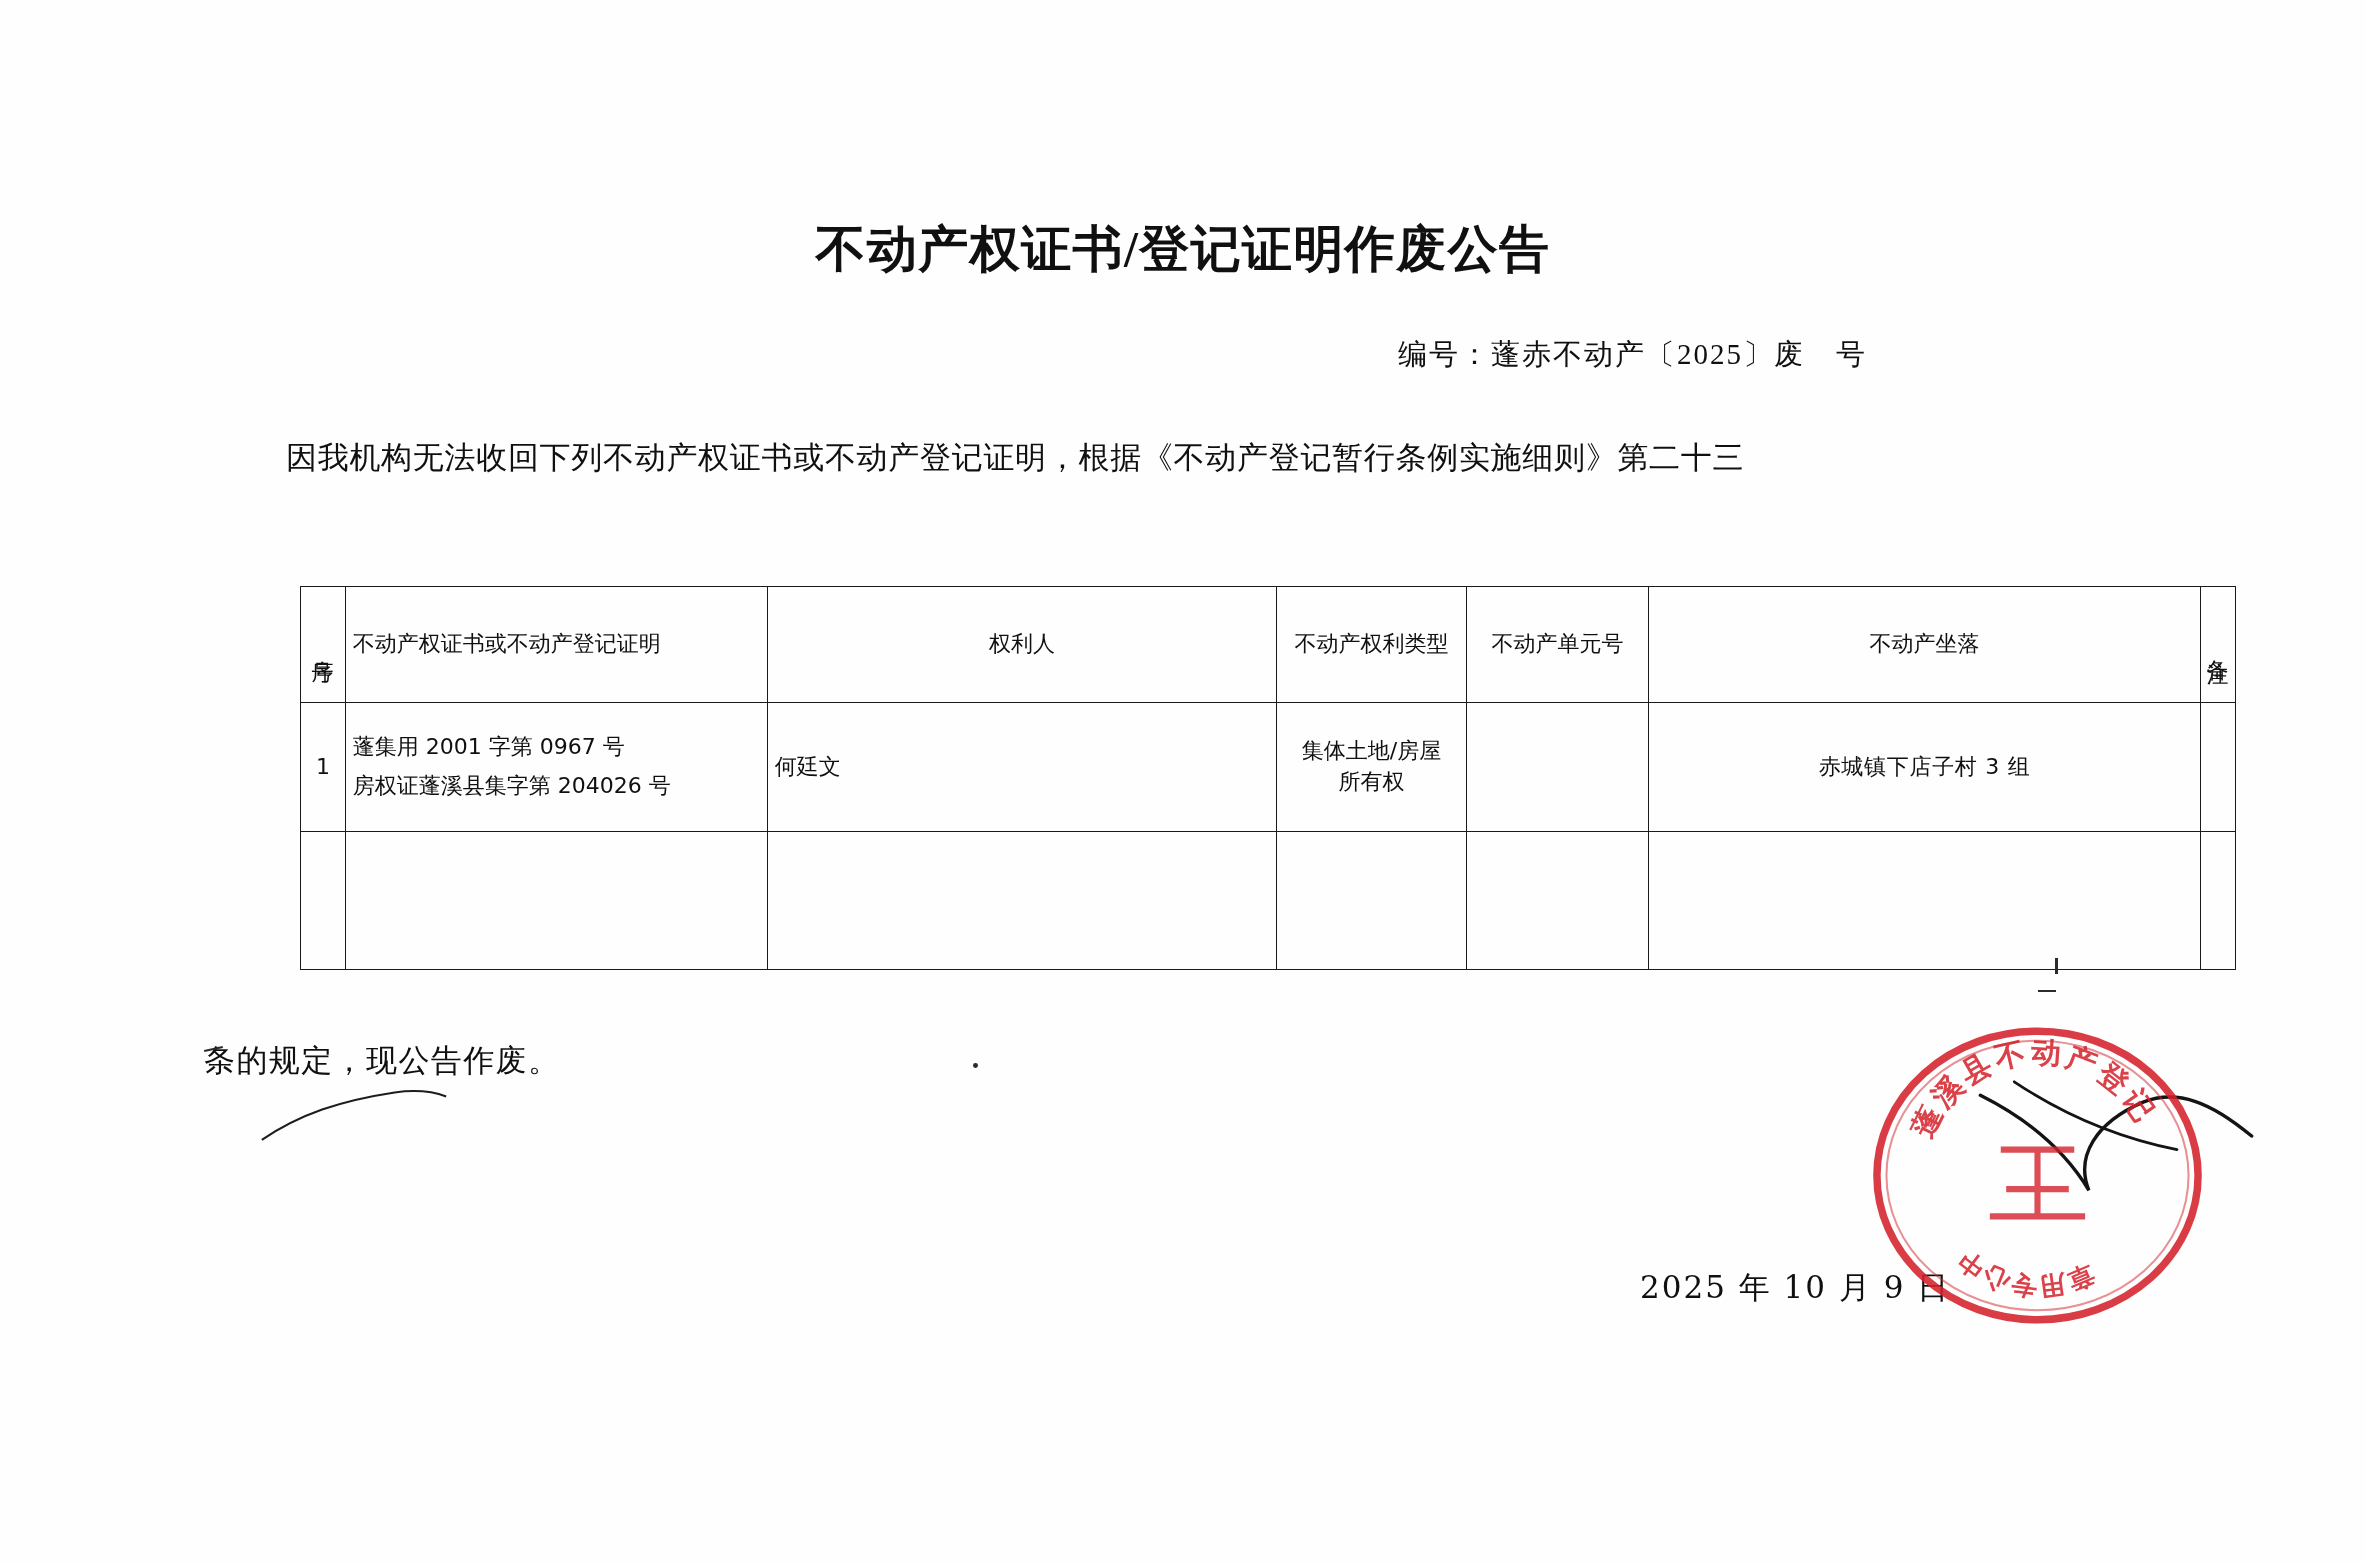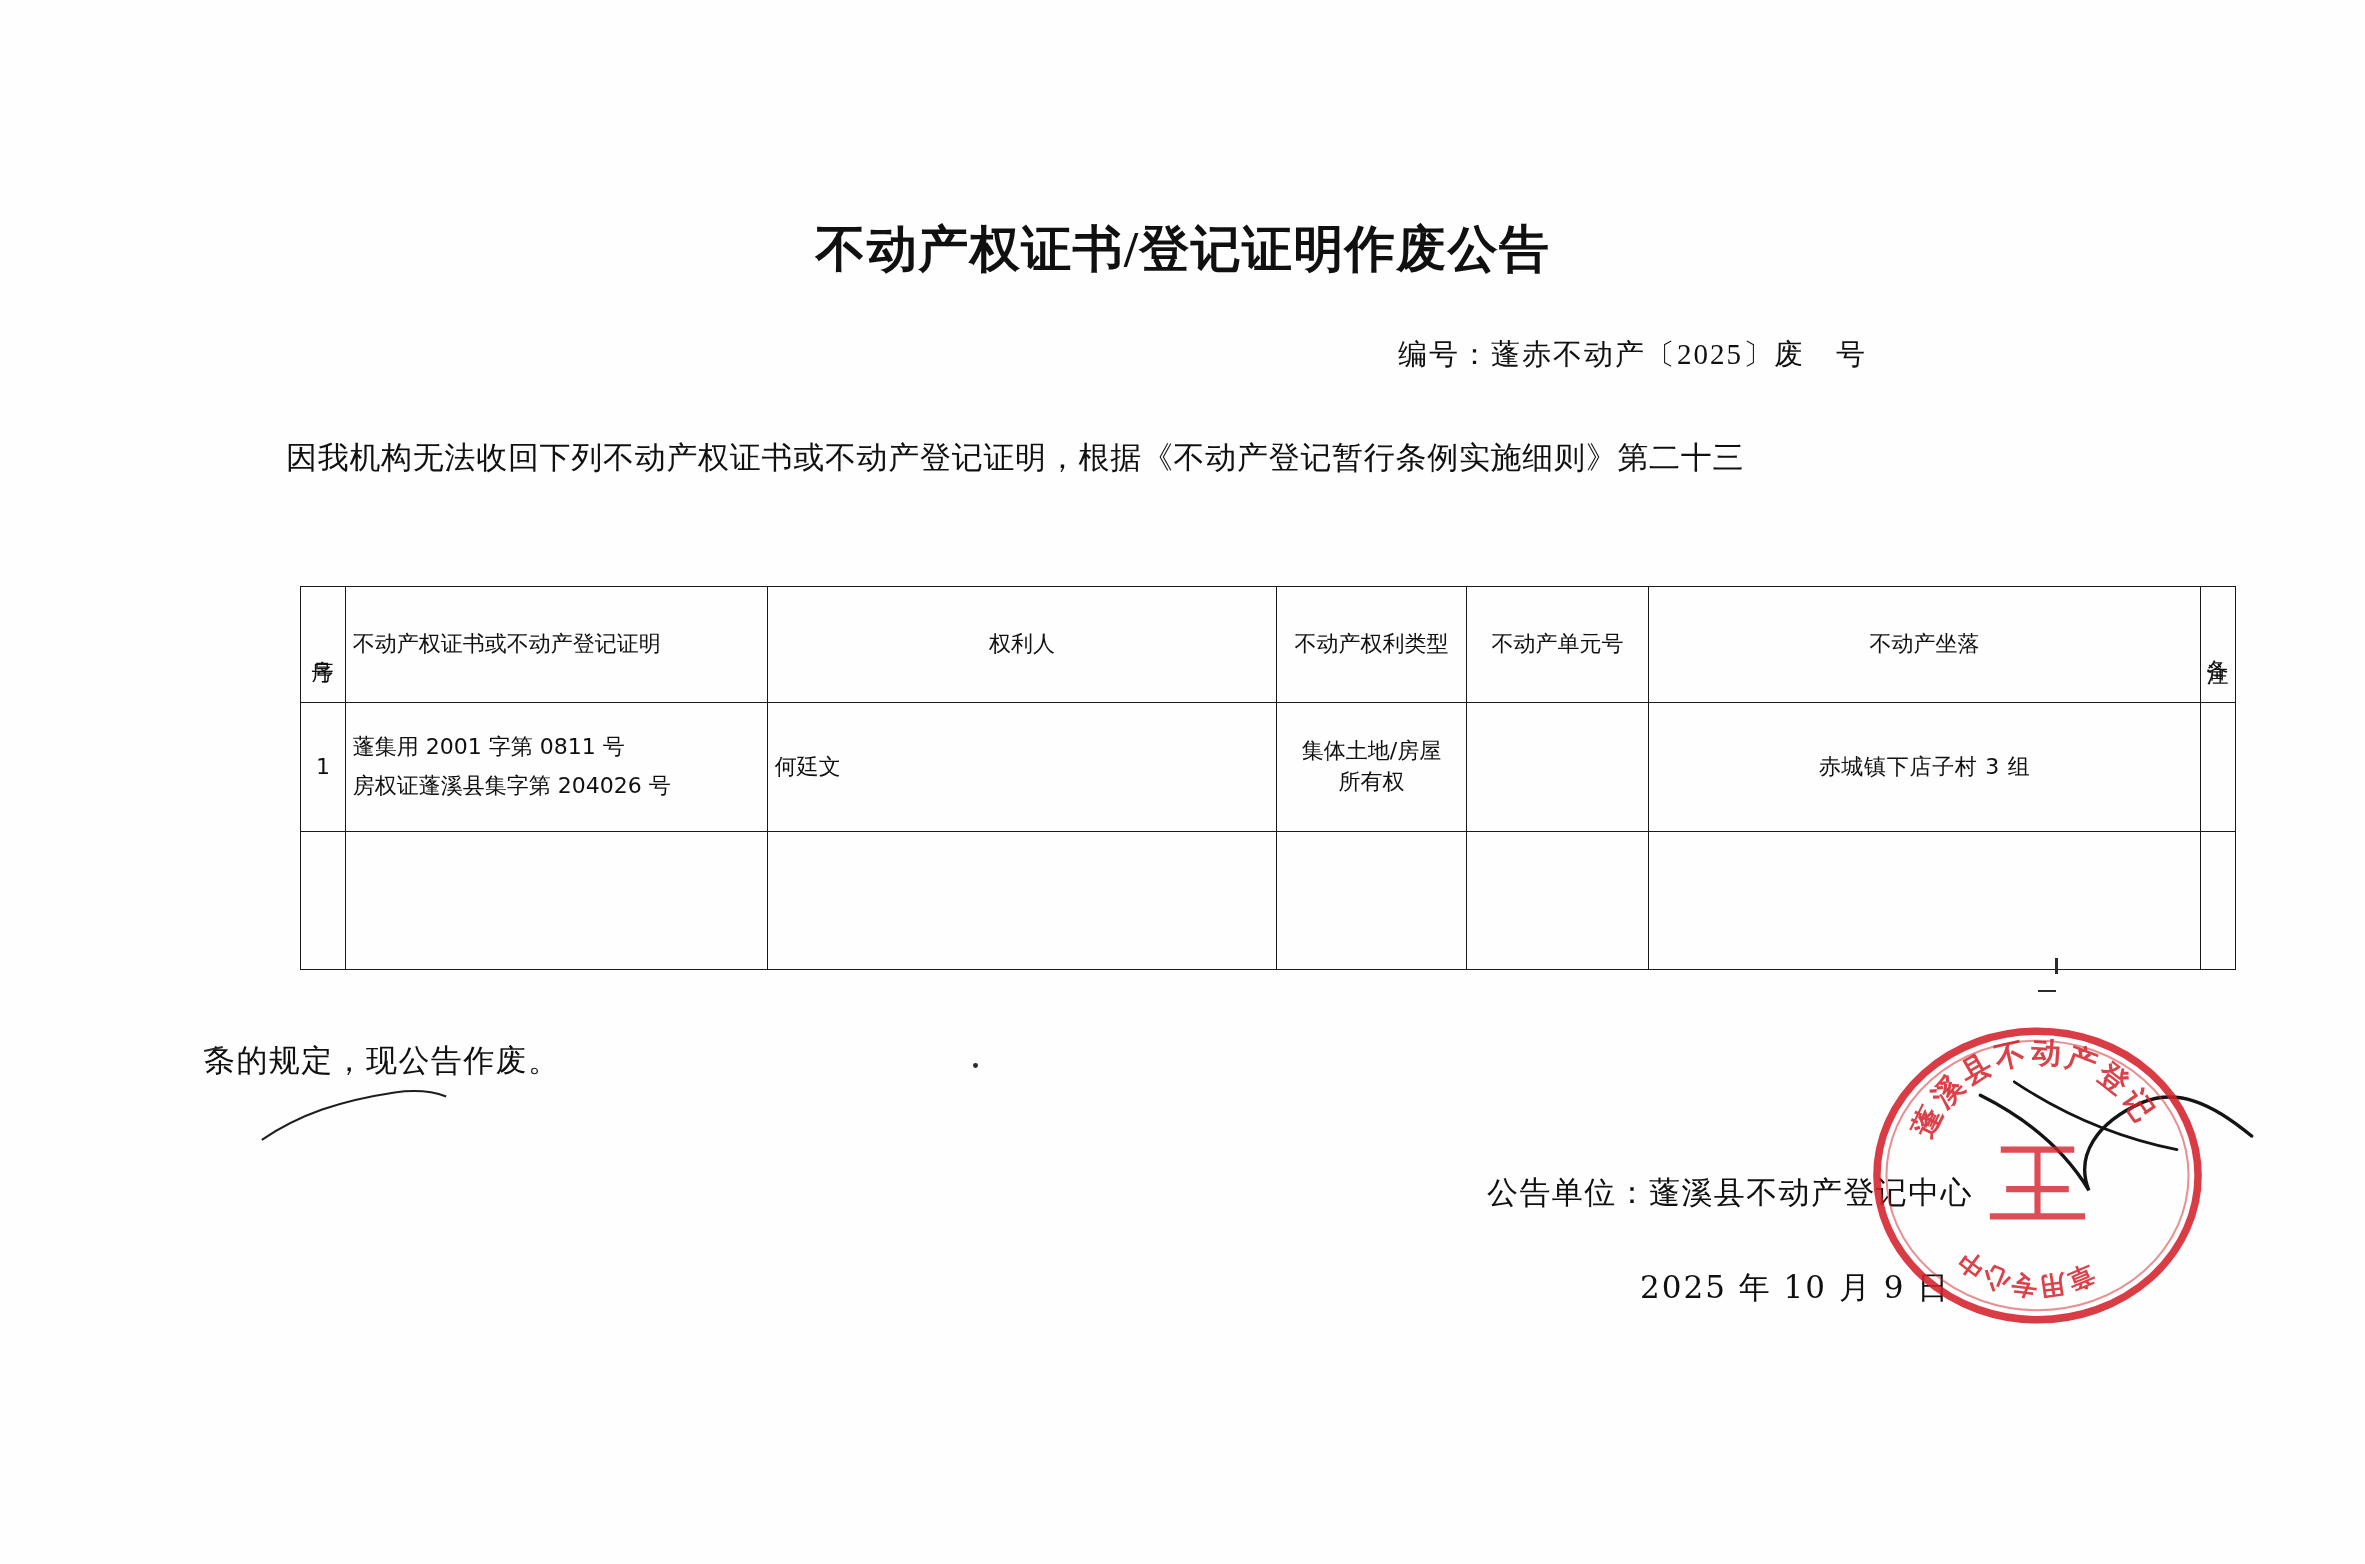--- a/index.html
+++ b/index.html
@@ -219,21 +219,21 @@
           <th class="hdr-center">权利人</th>
           <th class="hdr-center hdr-small">不动产权利类型</th>
           <th class="hdr-center hdr-small">不动产单元号</th>
           <th class="hdr-center">不动产坐落</th>
           <th class="vert hdr-small">备注</th>
         </tr>
 
         <tr class="data-row">
           <td class="idx-cell">1</td>
           <td class="cert-lines">
-            <div>蓬集用 2001 字第 0811 号</div>
+            <div>蓬集用 2001 字第 0967 号</div>
             <div>房权证蓬溪县集字第 204026 号</div>
           </td>
           <td class="owner-cell">何廷文</td>
           <td class="type-cell">
             <div>集体土地/房屋</div>
             <div>所有权</div>
           </td>
           <td></td>
           <td class="loc-cell">赤城镇下店子村 3 组</td>
           <td></td>
@@ -247,21 +247,20 @@
           <td></td>
           <td class="loc-cell"></td>
           <td></td>
         </tr>
       </tbody>
     </table>
   </div>
 
   <div class="closing">条的规定，现公告作废。</div>
 
-  <div class="sig-org">公告单位：蓬溪县不动产登记中心</div>
   <div class="sig-date">2025 年 10 月 9 日</div>
 
   <div class="mark mark-dot1"></div>
   <div class="mark mark-tick1"></div>
   <div class="mark mark-tick2"></div>
   <div class="mark mark-tick3"></div>
 
   <div class="scribble">
     <svg viewBox="0 0 280 90" xmlns="http://www.w3.org/2000/svg">
       <path d="M4 78 C60 40, 120 20, 200 8 C230 4, 255 6, 276 14" fill="none" stroke="#1d1d1d" stroke-width="3"></path>

